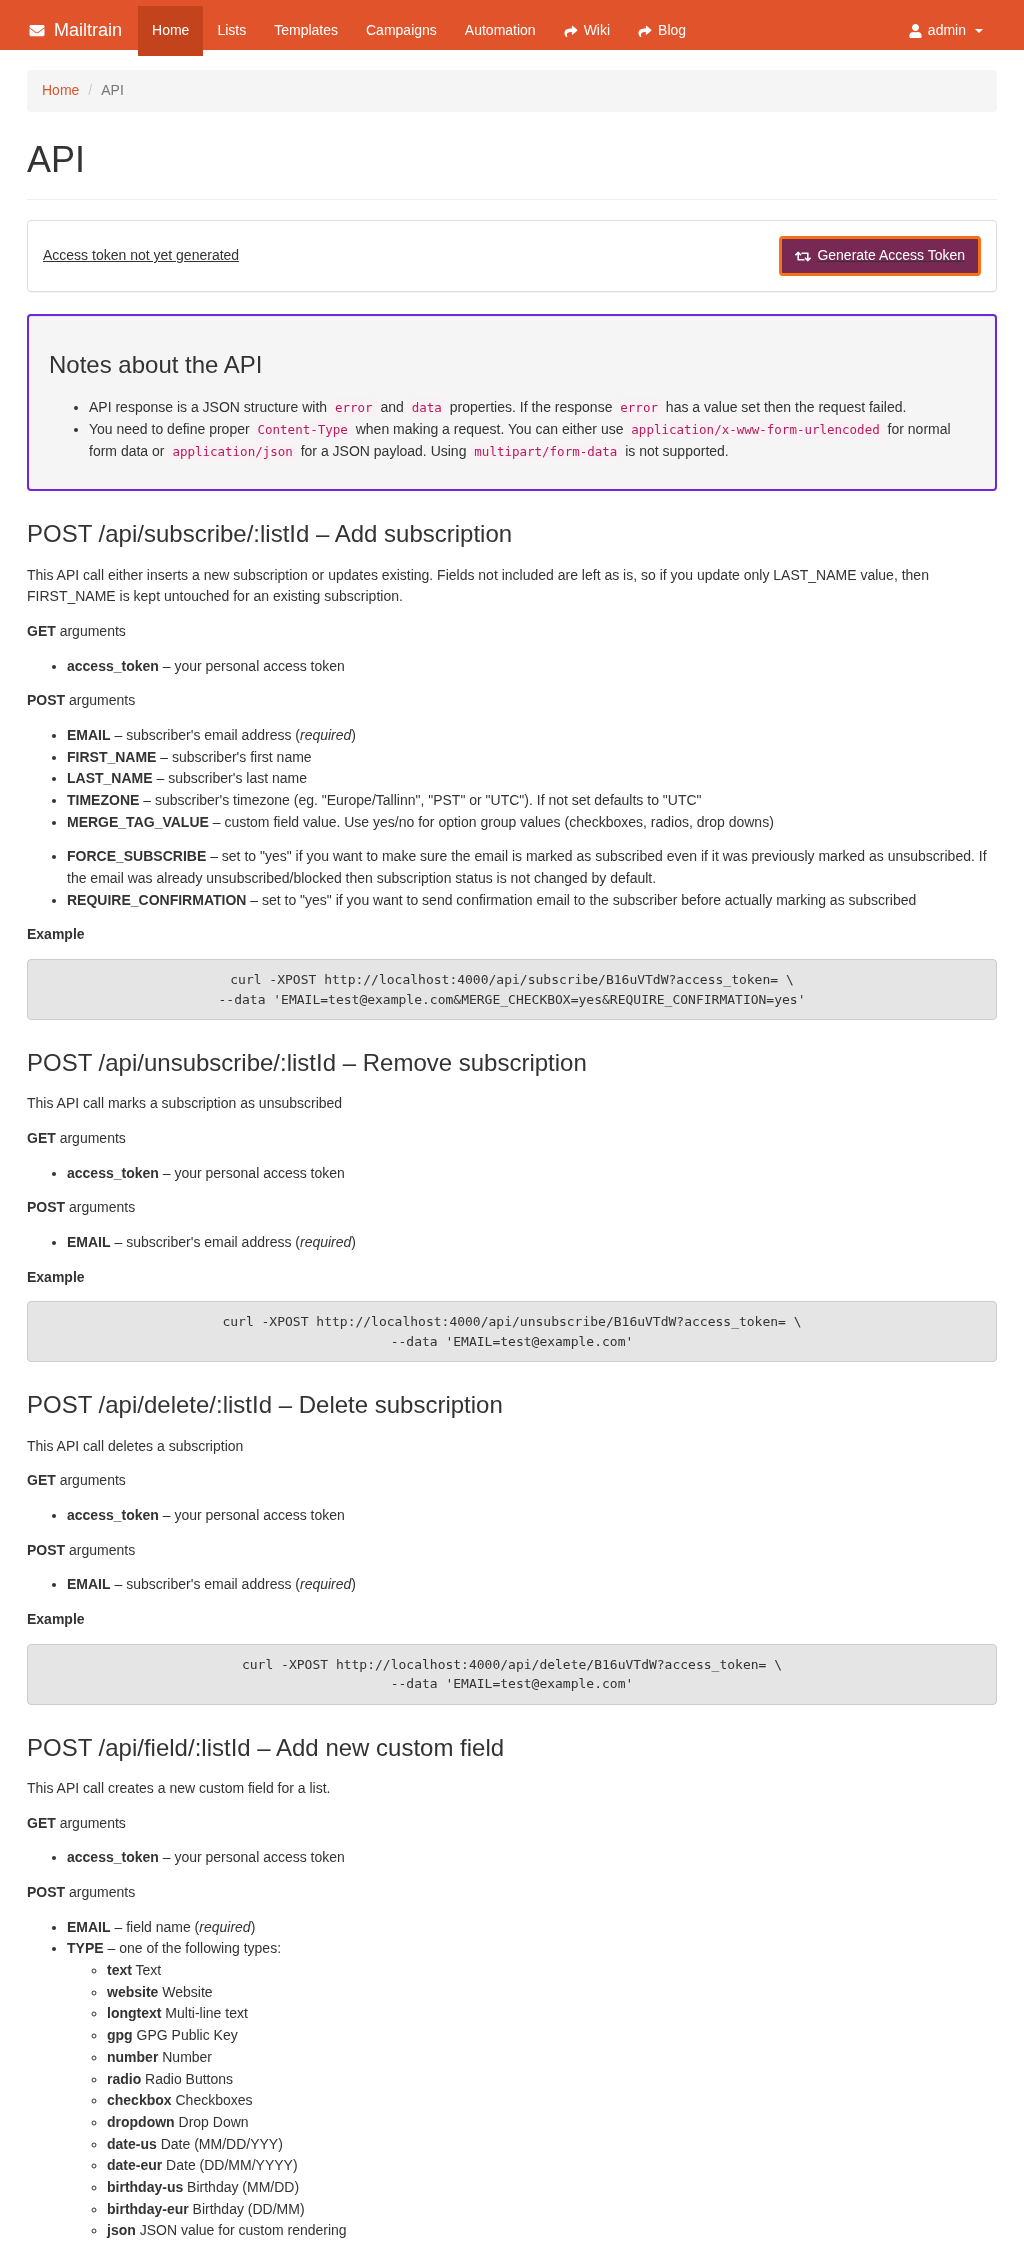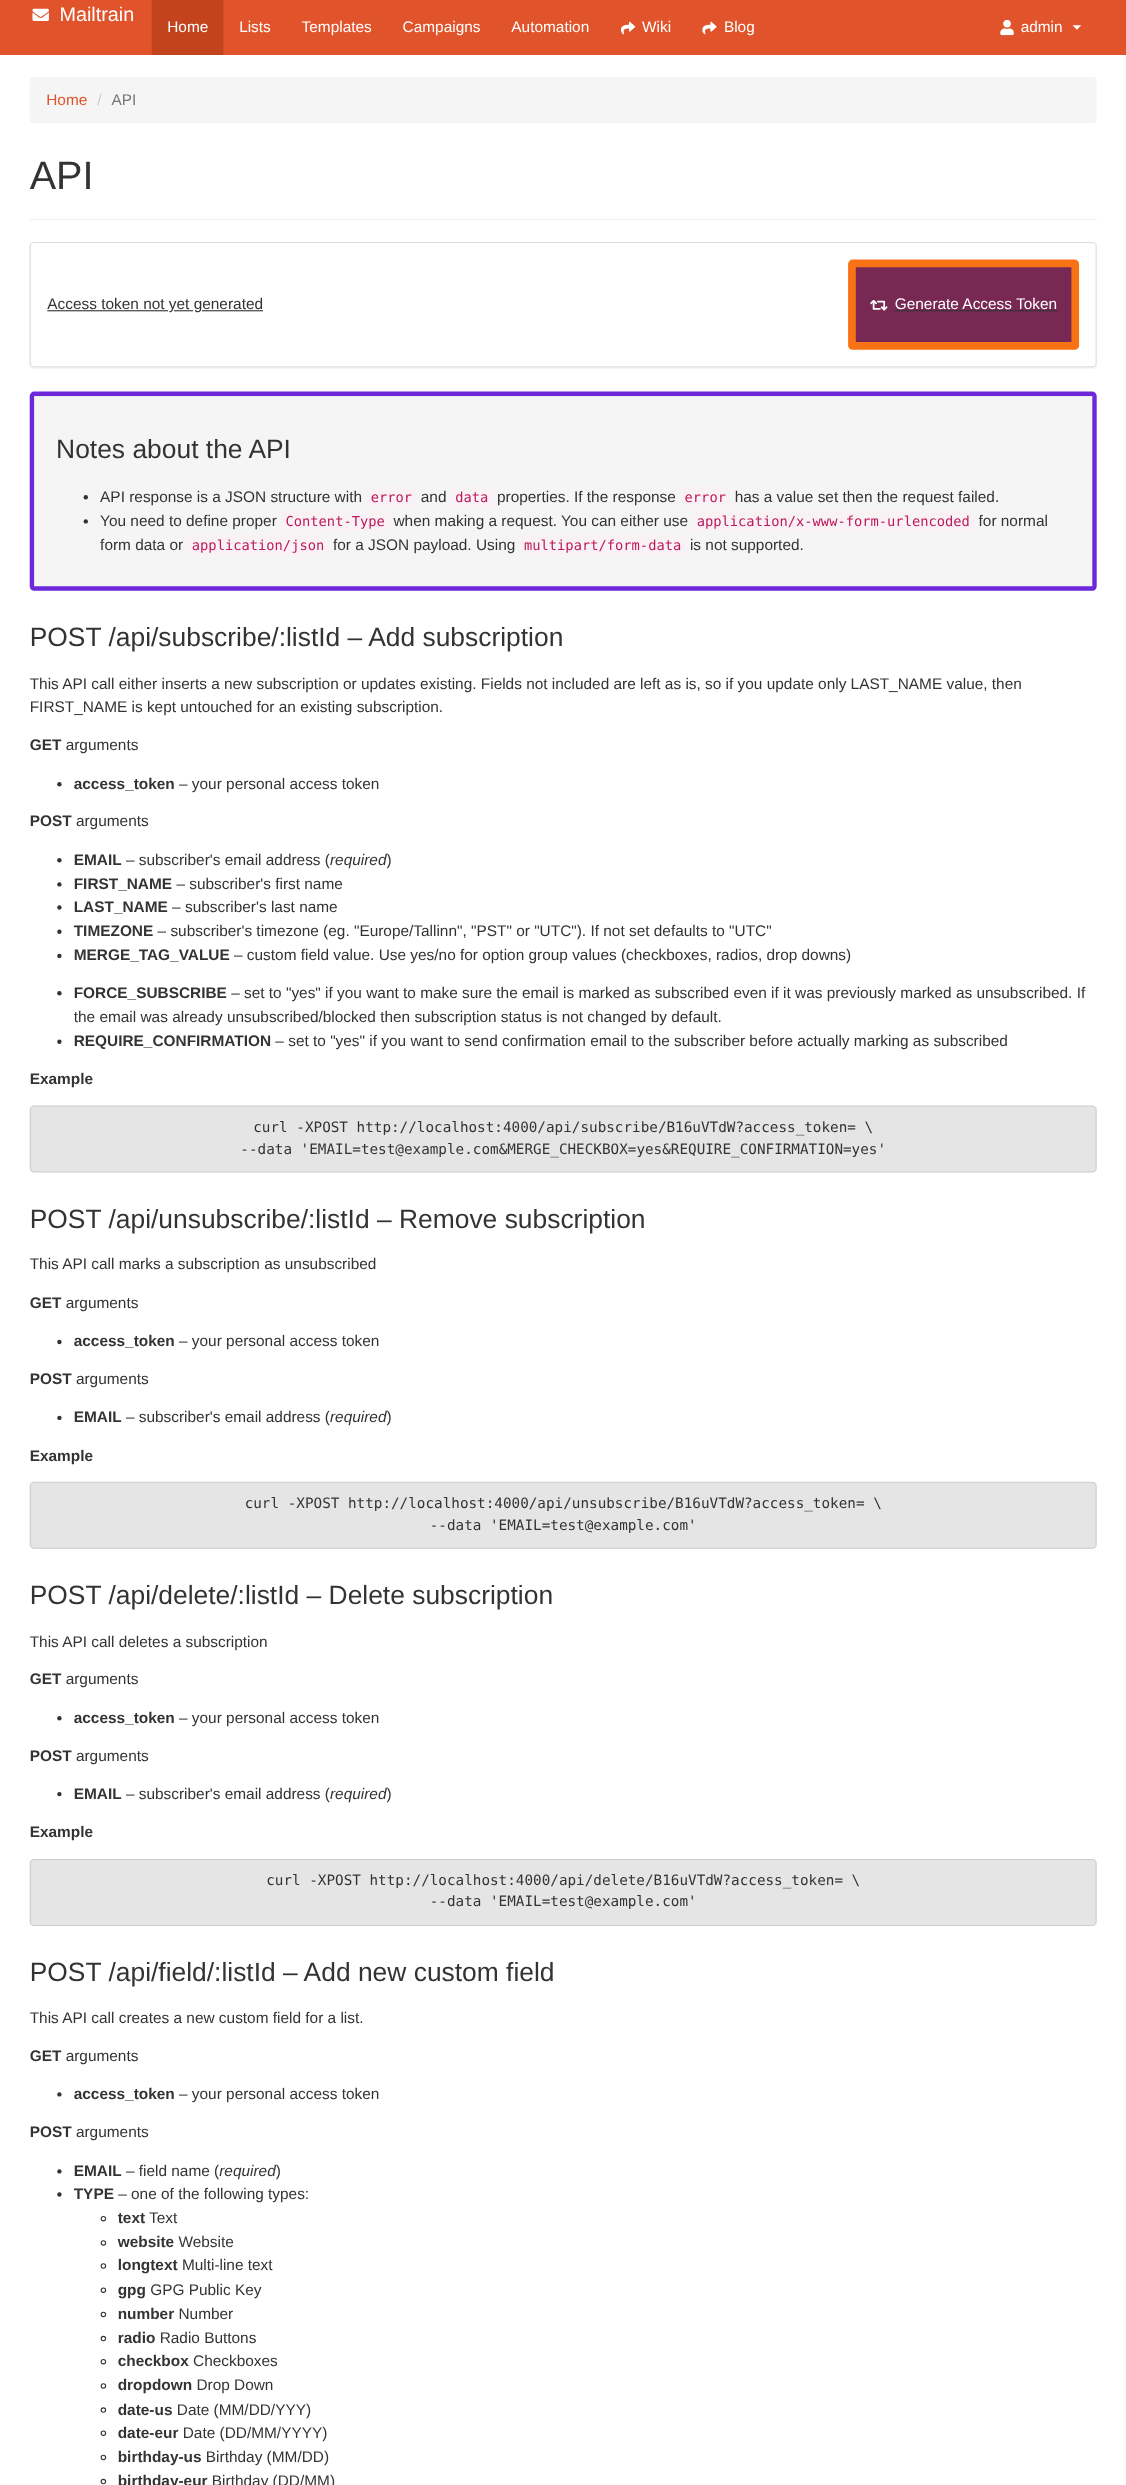--- a/index.html
+++ b/index.html
@@ -5,21 +5,21 @@
   * { box-sizing: border-box; }
   html, body { margin:0; padding:0; background:#fff; }
   body {
     font-family: "Liberation Sans", "DejaVu Sans", sans-serif;
     font-size: 14px; color: #333; line-height: 1.55;
   }
   .container { width: 970px; margin: 0 auto; }
 
   
   .navbar { background:#E0532B; height:50px; }
-  .navbar .container { display:flex; align-items:flex-start; height:62px; }
+  .navbar .container { display:flex; align-items:center; height:62px; }
   .brand { display:flex; align-items:center; gap:7px; color:#fff; font-size:18px;
            text-decoration:none; padding-right:16px; }
   .nav { display:flex; list-style:none; margin:0; padding:0; }
   .nav a { display:flex; align-items:center; gap:6px; padding:0 14px; height:50px;
            color:#fff; text-decoration:none; font-size:14px; }
   .nav a.active { background:#C2431C; }
   .nav-right { margin-left:auto; }
   .caret { display:inline-block; width:0; height:0; margin-left:3px;
            border-top:4px solid #fff; border-left:4px solid transparent; border-right:4px solid transparent; }
   .navicon { flex:0 0 auto; display:inline-flex; }
@@ -32,26 +32,26 @@
   .breadcrumb .active { color:#777; }
 
   
   .page-header { margin:6px 0 20px; padding-bottom:12px; border-bottom:1px solid #eee; }
   .page-header h1 { margin:0; font-size:36px; font-weight:500; color:#333; }
 
   
   .token-panel { border:1px solid #ddd; border-radius:4px; padding:15px;
                  display:flex; justify-content:space-between; align-items:center;
                  margin-bottom:22px; box-shadow:0 1px 1px rgba(0,0,0,.05); min-height:70px;text-decoration:underline; }
-  .btn-info { background:#772953; border:7px solid #f97316; color:#fff; font-size:14px;
-              padding:24px 13px; border-radius:4px; display:inline-flex; align-items:center;
+  .btn-info { background:#772953; border:3px solid #f97316; color:#fff; font-size:14px;
+              padding:7px 13px; border-radius:4px; display:inline-flex; align-items:center;
               gap:6px; cursor:pointer; font-family:inherit; line-height:1.4; }
 
   
-  .well { background:#f5f5f5; border:4px solid #6d28d9; border-radius:4px;
+  .well { background:#f5f5f5; border:2px solid #6d28d9; border-radius:4px;
           padding:20px 20px 14px; margin-bottom:6px; box-shadow:inset 0 1px 1px rgba(0,0,0,.05); }
   .well h3 { margin:10px 0 14px; font-size:24px; font-weight:500; }
 
   
   section h3 { font-size:24px; font-weight:500; margin:24px 0 12px; }
   p { margin:0 0 13px; }
   ul { margin:0 0 13px; padding-left:40px; }
   ul ul { margin:0; list-style:circle; }
   code { font-family:"DejaVu Sans Mono","Liberation Mono",monospace; font-size:12.5px;
          color:#be185d; background:#f9f2f4; padding:2px 4px; border-radius:4px;text-align:center; }

